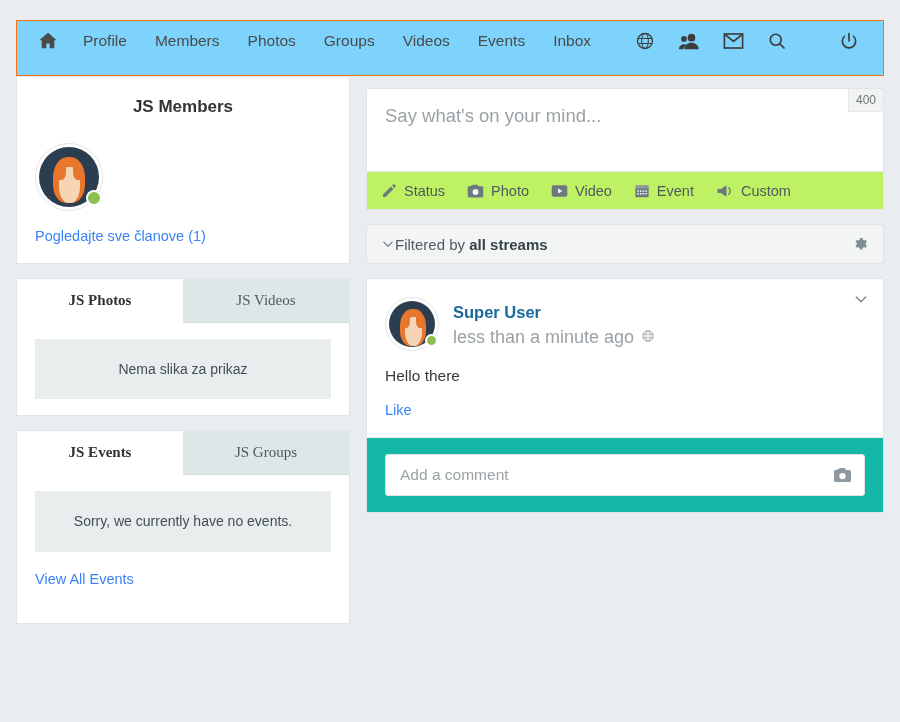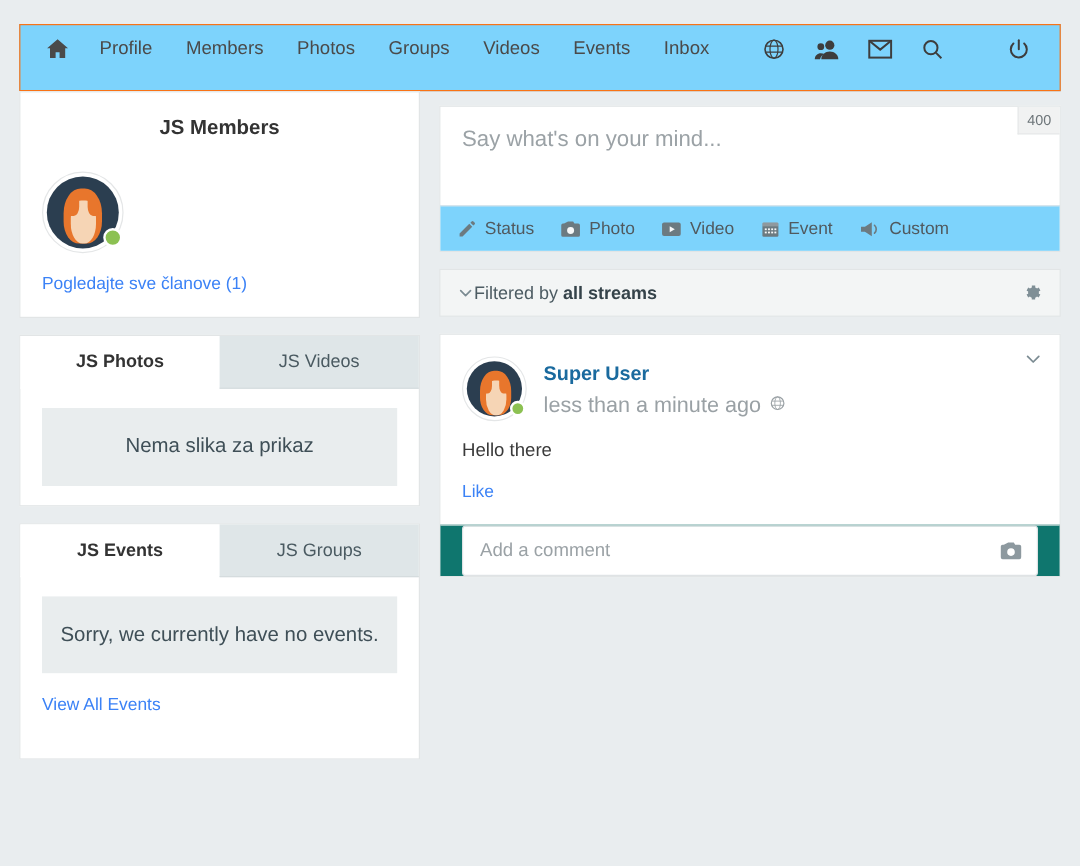--- a/index.html
+++ b/index.html
@@ -91,54 +91,54 @@
   .avatar.md .av-hair { left: 11px; top: 8px; width: 26px; height: 37px; }
   .avatar.md .av-face { left: 16px; top: 16px; width: 17px; height: 29px; }
   .avatar.md .av-fringe-l { left: 14px; top: 14px; width: 7px; height: 13px; border-radius: 60% 10% 50% 20%; }
   .avatar.md .av-fringe-r { left: 27px; top: 14px; width: 7px; height: 13px; border-radius: 10% 60% 20% 50%; }
   .avatar.md .dot-online { width: 13px; height: 13px; right: 0px; bottom: 3px; }
 
   
   .tabs { display: flex; height: 44px; }
   .tab {
     flex: 1; display: flex; align-items: center; justify-content: center;
-    font-size: 15px; cursor: pointer;
+    font-size: 15px; cursor: pointer; font-family: Liberation Serif, serif;
   }
   .tab.active {
     background: #ffffff; color: #333; font-weight: bold;
     border-bottom: 1px solid #ffffff;
   }
   .tab.inactive {
     background: #dfe6e8; color: #4a5a61; font-weight: normal;
     border-bottom: 1px solid #d5dcde;
   }
   .empty-box {
     margin: 16px 18px; background: #e9edee; color: #3f4f57;
-    text-align: center; font-size: 17px; padding: 20px 14px;
+    text-align: center; font-size: 14px; padding: 20px 14px;
     line-height: 1.45;
   }
   .panel-foot { padding: 2px 18px 35px 18px; }
 
   
   .composer { background: #ffffff; border: 1px solid #e2e5e6; margin-bottom: 14px; }
   .composer-input {
     position: relative; height: 82px; padding: 16px 18px;
   }
   .composer-placeholder {
     color: #9ba2a6; font-size: 18.5px; line-height: 1.2;
   }
   .char-count {
     position: absolute; top: 0px; right: 0px;
     background: #f1f2f2; border-left: 1px solid #e6e8e9; border-bottom: 1px solid #e6e8e9;
     color: #6d7579; font-size: 12px;
     padding: 4px 7px;
   }
   .composer-bar {
     display: flex; align-items: center; height: 38px;
-    border-top: 1px solid #e6e8e9; background: #7dd3fc;
+    border-top: 1px solid #e6e8e9; background: #bef264;
     padding: 0 14px;
   }
   .composer-item {
     display: flex; align-items: center; gap: 7px;
     color: #50595e; font-size: 14.5px; margin-right: 22px; cursor: pointer;
   }
   .composer-item .ci-icon { display: flex; align-items: center; color: #6c7a80; }
 
   
   .filterbar {
@@ -163,21 +163,21 @@
     color: #9aa1a5; font-size: 18px; margin-top: 5px;
     display: flex; align-items: center; gap: 7px;
   }
   .post-caret {
     position: absolute; right: 14px; top: 12px; color: #7b8b92; cursor: pointer;
     display: flex; align-items: center;
   }
   .post-body { padding: 16px 18px 0 18px; color: #3a3a3a; font-size: 15.5px; }
   .post-actions { padding: 16px 18px 18px 18px; }
   .post-comment {
-    background: #0f766e; border-top: 1px solid #eceeef; padding: 0 18px;
+    background: #14b8a6; border-top: 1px solid #eceeef; padding: 16px 18px;
   }
   .comment-field {
     position: relative; background: #ffffff;
     border: 1px solid #dfe3e5; border-radius: 3px;
     height: 42px; display: flex; align-items: center; padding: 0 14px;
   }
   .comment-placeholder { color: #9ba2a6; font-size: 15.5px; }
   .comment-cam {
     position: absolute; right: 12px; top: 50%; transform: translateY(-50%);
     color: #8d999f; display: flex; align-items: center; cursor: pointer;

